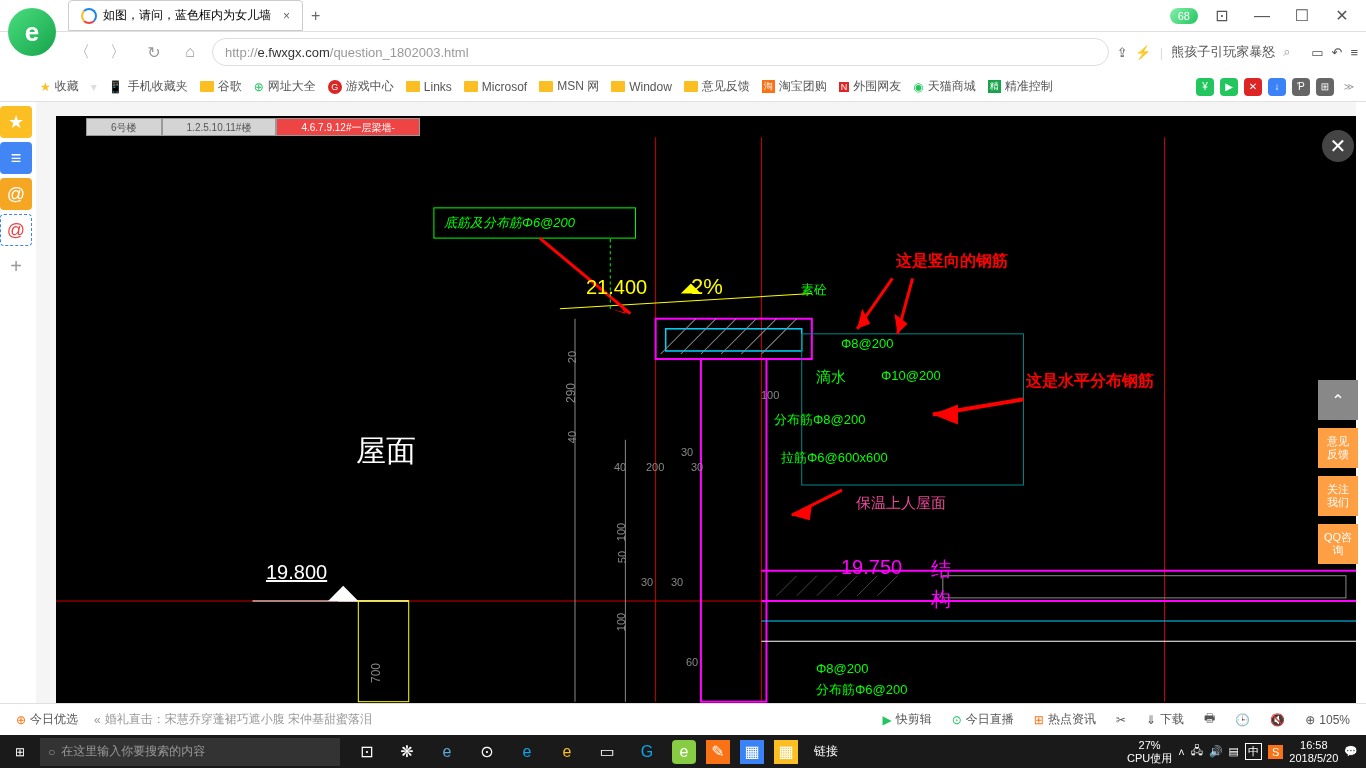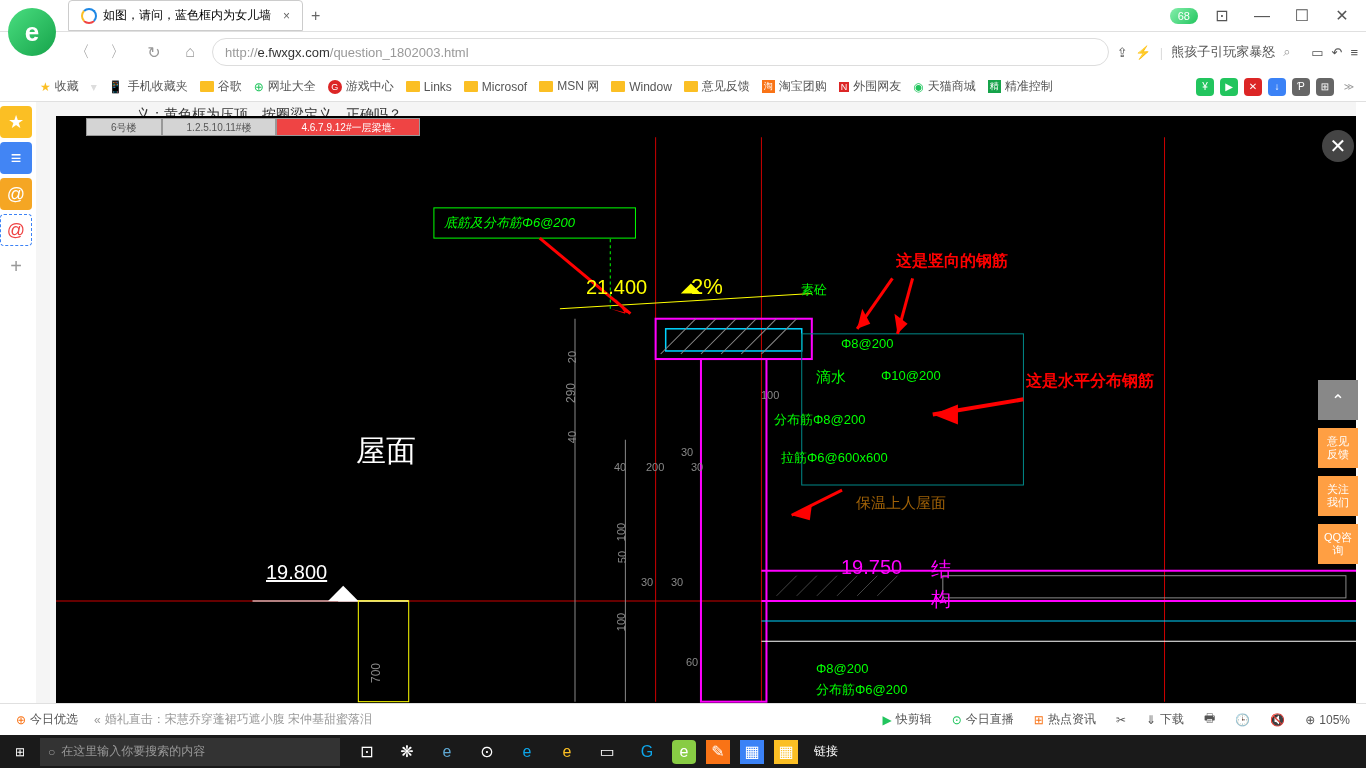--- a/index.html
+++ b/index.html
@@ -189,21 +189,20 @@
 
 <div class="left-sidebar">
   <div class="sb-btn sb-star">★</div>
   <div class="sb-btn sb-blue">≡</div>
   <div class="sb-btn sb-weibo">@</div>
   <div class="sb-btn sb-at">@</div>
   <div class="sb-btn sb-plus">+</div>
 </div>
 
 <div class="content">
-  <div class="page-text">义；黄色框为压顶，按圈梁定义，正确吗？</div>
 
   <div class="cad-viewer">
     <div class="cad-tabs">
       <div class="cad-tab">6号楼</div>
       <div class="cad-tab">1.2.5.10.11#楼</div>
       <div class="cad-tab active">4.6.7.9.12#一层梁墙-</div>
     </div>
     <div class="cad-close">✕</div>
 
     <div class="cad-canvas">
@@ -278,21 +277,21 @@
       <div style="position:absolute;top:140px;left:530px;color:#ffff00;font-size:20px"><span>21.400</span></div>
       <div style="position:absolute;top:138px;left:635px;color:#ffff00;font-size:22px">2%</div>
       <div class="anno-green" style="top:145px;left:745px">素砼</div>
       <div class="anno-red" style="top:115px;left:840px">这是竖向的钢筋</div>
       <div class="anno-green" style="top:200px;left:785px">Φ8@200</div>
       <div class="anno-green" style="top:232px;left:760px;font-size:15px">滴水</div>
       <div class="anno-green" style="top:232px;left:825px">Φ10@200</div>
       <div class="anno-red" style="top:235px;left:970px">这是水平分布钢筋</div>
       <div class="anno-green" style="top:275px;left:718px">分布筋Φ8@200</div>
       <div class="anno-green" style="top:313px;left:725px">拉筋Φ6@600x600</div>
-      <div style="position:absolute;top:358px;left:800px;color:#a16207;font-size:15px">保温上人屋面</div>
+      <div style="position:absolute;top:358px;left:800px;color:#ec4899;font-size:15px">保温上人屋面</div>
       <div style="position:absolute;top:295px;left:300px;color:#fff;font-size:30px">屋面</div>
       <div style="position:absolute;top:425px;left:210px;color:#fff;font-size:20px;text-decoration:underline">19.800</div>
       <div style="position:absolute;top:420px;left:785px;color:#ff00ff;font-size:20px">19.750</div>
       <div style="position:absolute;top:420px;left:875px;color:#ff00ff;font-size:20px">结</div>
       <div style="position:absolute;top:450px;left:875px;color:#ff00ff;font-size:20px">构</div>
       <div class="anno-green" style="top:525px;left:760px">Φ8@200</div>
       <div class="anno-green" style="top:545px;left:760px">分布筋Φ6@200</div>
 
       
       <div style="position:absolute;top:215px;left:510px;color:#888;font-size:11px;transform:rotate(-90deg)">20</div>
@@ -360,13 +359,30 @@
     <div class="tb-icon" style="color:#0ea5e9">e</div>
     <div class="tb-icon" style="color:#fbbf24">e</div>
     <div class="tb-icon">▭</div>
     <div class="tb-icon" style="color:#0ea5e9">G</div>
     <div class="tb-icon" style="background:#88cc44;border-radius:4px;width:24px;height:24px;margin:4px">e</div>
     <div class="tb-icon" style="background:#f97316;width:24px;height:24px;margin:4px">✎</div>
     <div class="tb-icon" style="background:#3b82f6;width:24px;height:24px;margin:4px">▦</div>
     <div class="tb-icon" style="background:#fbbf24;width:24px;height:24px;margin:4px">▦</div>
   </div>
   <span style="margin-left:12px">链接</span>
+  <div class="tb-right">
+    <div class="tb-time">
+        <div>27%</div>
+        <div>CPU使用</div>
+      </div>
+    <span>˄</span>
+    <span>🖧</span>
+    <span>🔊</span>
+    <span>▤</span>
+    <span style="border:1px solid #fff;padding:0 2px">中</span>
+    <span style="background:#f97316;padding:1px 4px">S</span>
+    <div class="tb-time">
+        <div>16:58</div>
+        <div>2018/5/20</div>
+      </div>
+    <span>💬</span>
+  </div>
 </div>
 
 </body></html>

